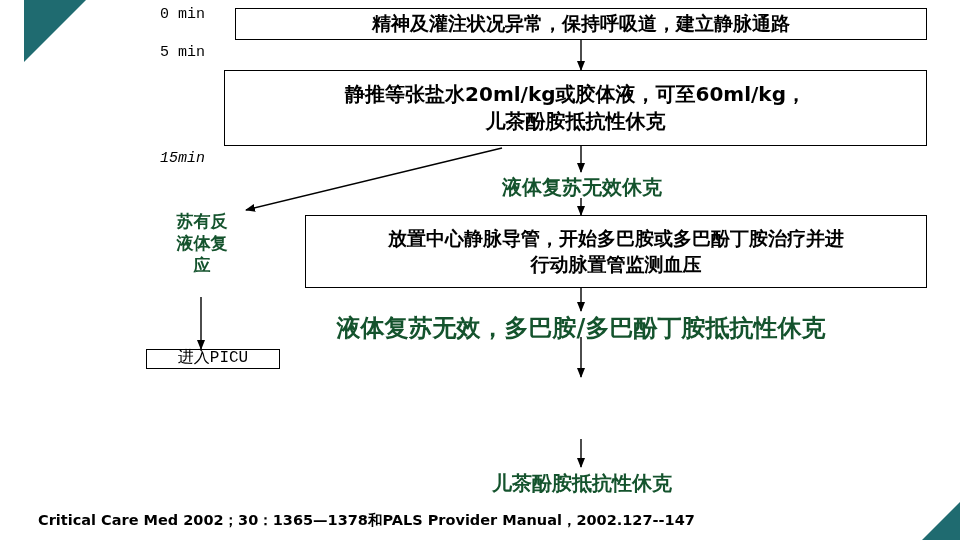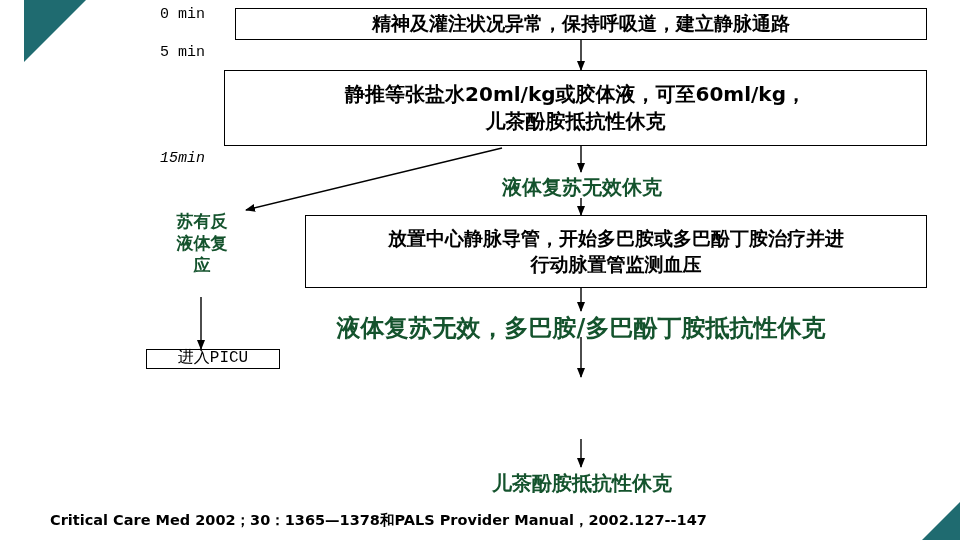--- a/index.html
+++ b/index.html
@@ -77,21 +77,21 @@
     position: absolute;
     color: #14532d;
     font-family: "DejaVu Sans", "Liberation Sans", sans-serif;
     font-weight: bold;
     text-align: center;
     line-height: 1.3;
   }
   
   .footer {
     position: absolute;
-    left: 26px;
+    left: 14px;
     bottom: 10px;
     font-family: "DejaVu Sans", "Liberation Sans", sans-serif;
     font-weight: bold;
     font-size: 14.5px;
     color: #000000;
     white-space: nowrap;
   }
   svg.arrows {
     position: absolute;
     left: 0;

